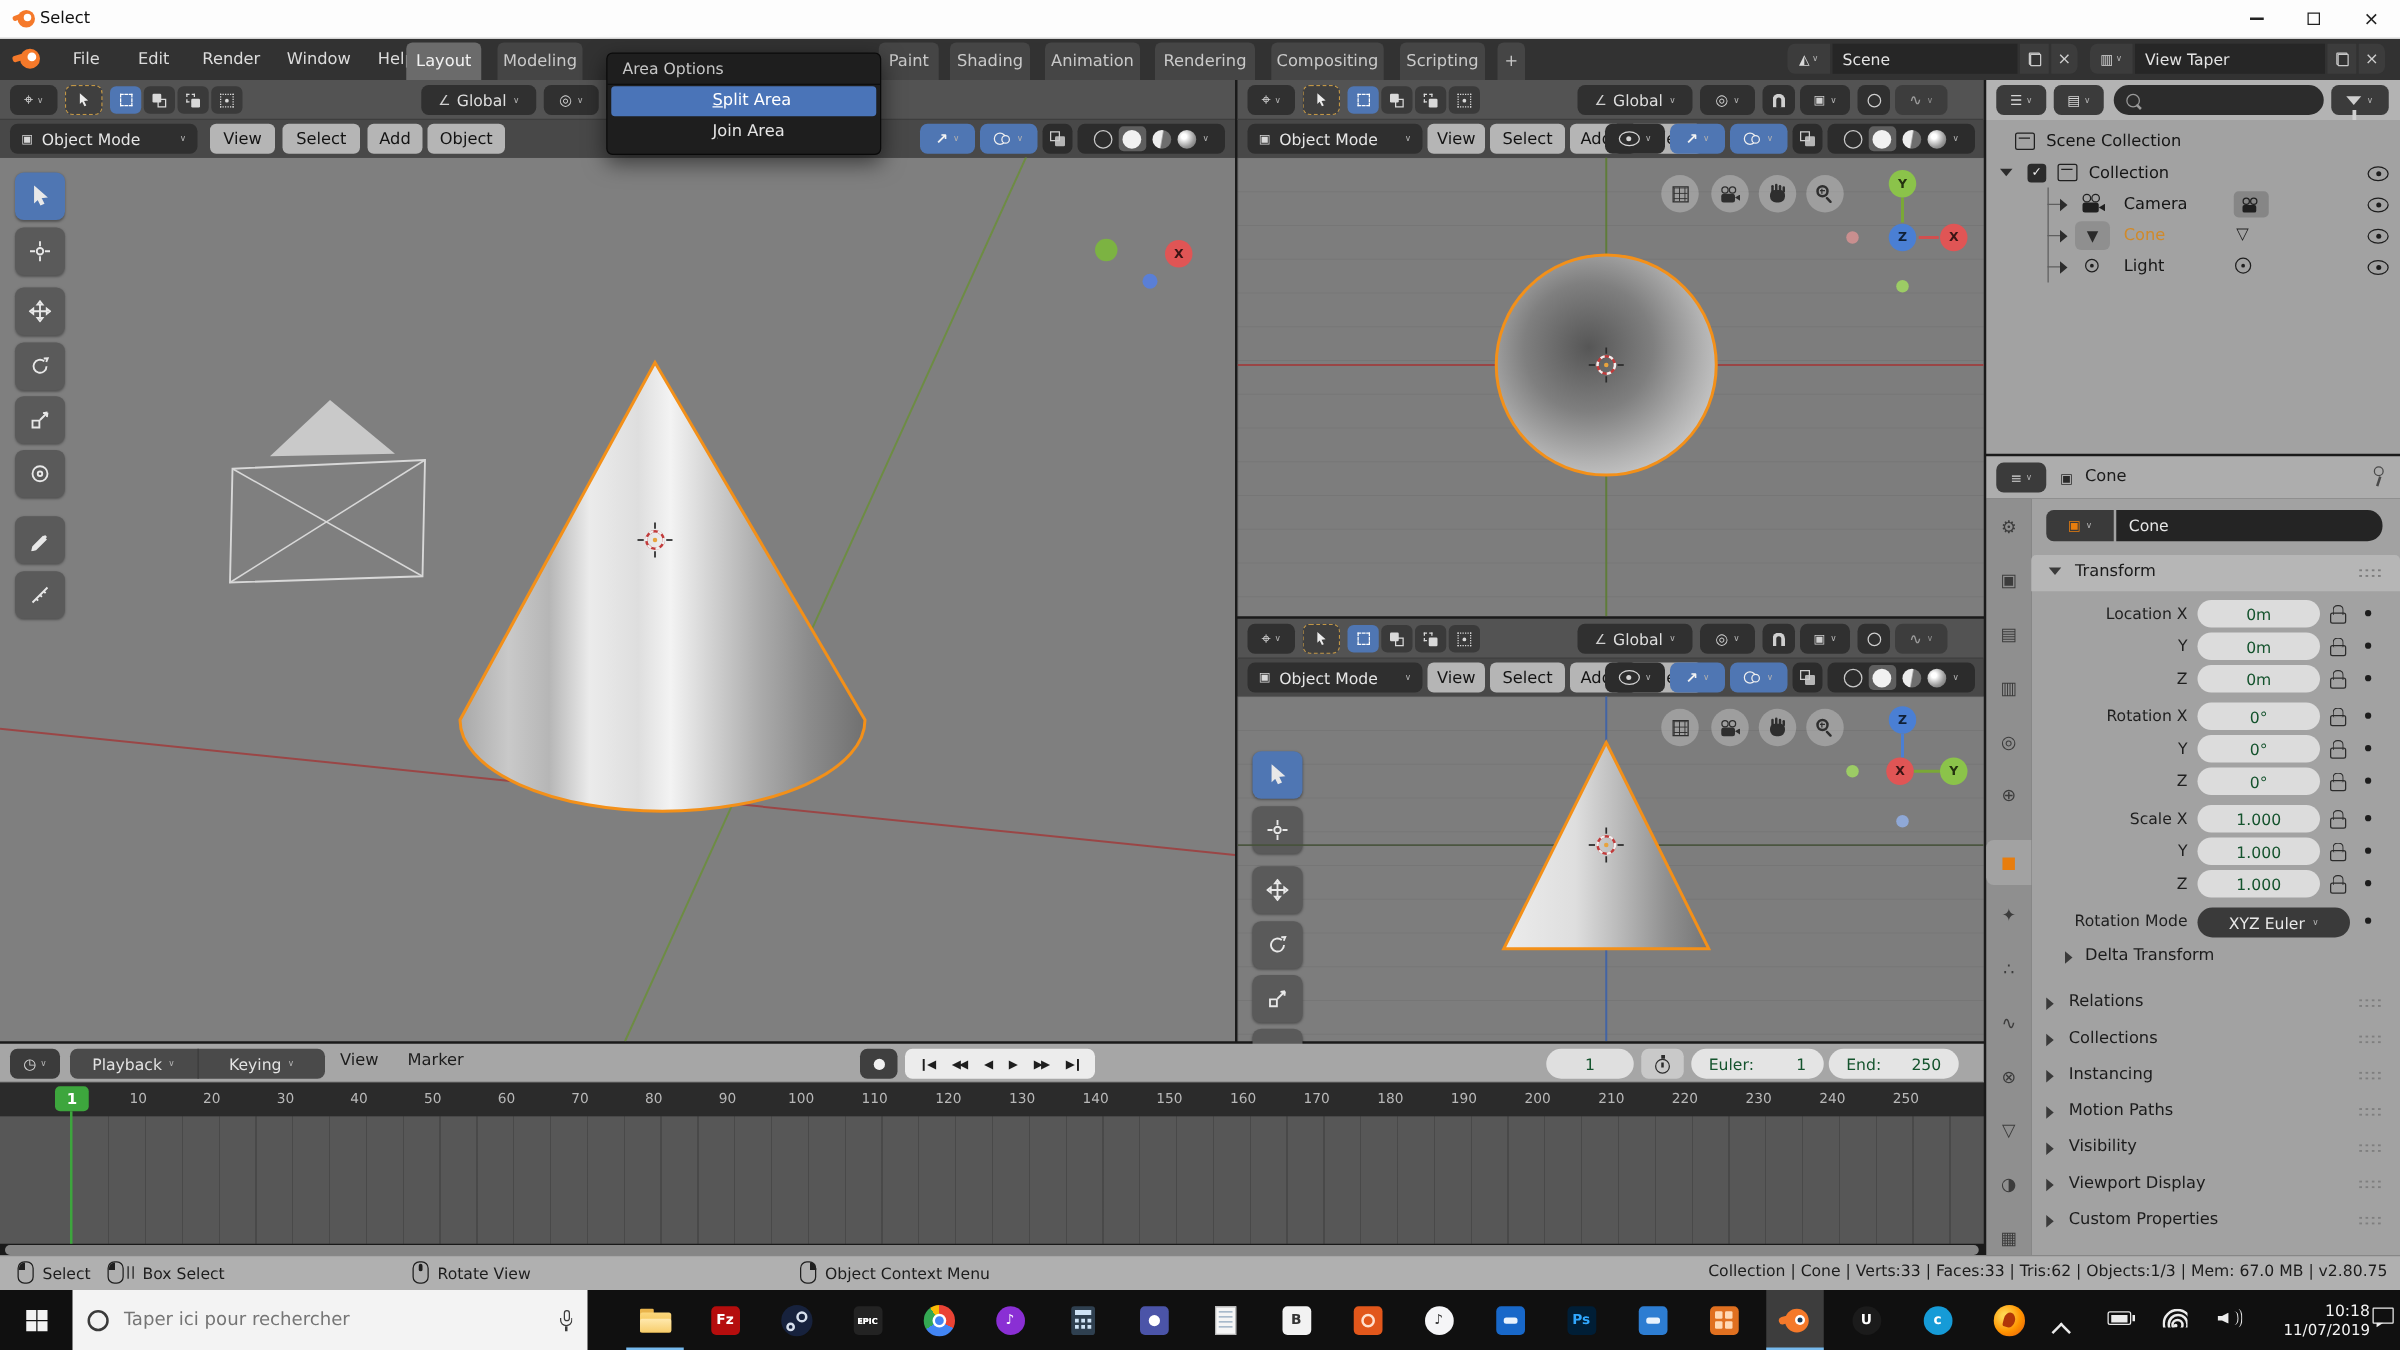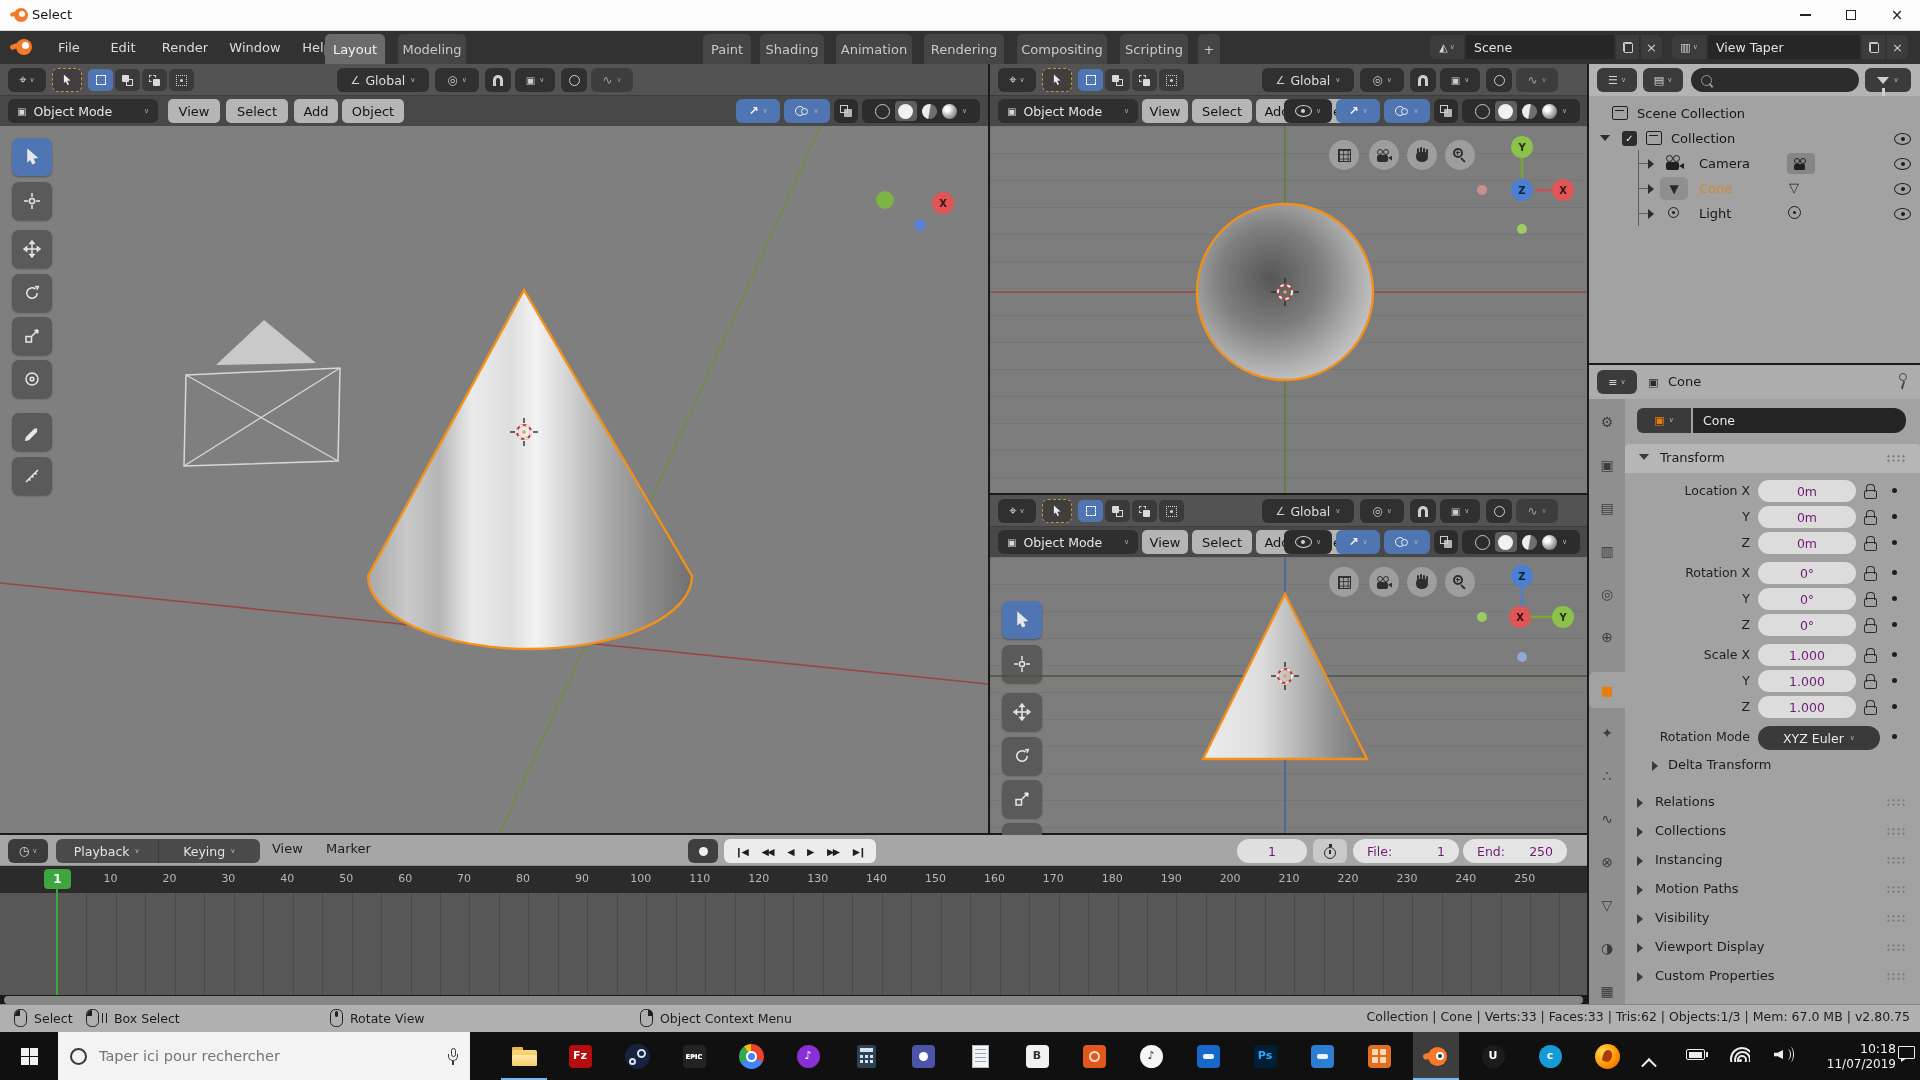--- a/index.html
+++ b/index.html
@@ -1,21 +1,21 @@
 <!DOCTYPE html>
 <html><head>
 <meta charset="utf-8">
 <style>
   html,body{margin:0;padding:0;background:#000}
   #stage{position:relative;width:1920px;height:1080px;background:#1a1a1a;overflow:hidden;
          font-family:"DejaVu Sans","Liberation Sans",sans-serif;font-size:12px;color:#ddd;
          -webkit-font-smoothing:antialiased}
   .abs{position:absolute}
   .lbtn{position:absolute;background:#b5b5b5;border-radius:5px;color:#141414;display:flex;align-items:center;justify-content:center;font-size:13px}
-  .pill{position:absolute;background:#dcdcdc;border-radius:12px;color:#701a75;display:flex;align-items:center;justify-content:center;font-size:12.5px;box-sizing:border-box}
+  .pill{position:absolute;background:#dcdcdc;border-radius:12px;color:#14532d;display:flex;align-items:center;justify-content:center;font-size:12.5px;box-sizing:border-box}
   .caret{font-size:7px;color:#b0b0b0;line-height:1}
   .vplabel{position:absolute;color:#e5e5e5;font-size:13px;text-shadow:0 1px 2px rgba(0,0,0,.45)}
   .vpsub{position:absolute;color:#c8c8c8;font-size:12.5px;text-shadow:0 1px 2px rgba(0,0,0,.45)}
   .tbtn{position:absolute;width:40px;height:38px;background:#5a5a5a;border-radius:7px;box-shadow:0 1px 2px rgba(0,0,0,.35);display:flex;align-items:center;justify-content:center}
   .tbtn.active{background:#4f76b3}
   .navbtn{position:absolute;width:30px;height:30px;border-radius:50%;background:rgba(235,235,235,.30);display:flex;align-items:center;justify-content:center}
   .eye{width:15px;height:10px;border:1.6px solid #1d1d1d;border-radius:50%;position:relative;display:inline-block}
   .eye::after{content:"";position:absolute;left:50%;top:50%;width:4px;height:4px;margin:-2px 0 0 -2px;border-radius:50%;background:#1d1d1d}
   .eye.light{border-color:#d5d5d5}.eye.light::after{background:#d5d5d5}
   .dragdots{position:absolute;width:20px;height:9px;background-image:radial-gradient(#7f7f7f 1.1px,transparent 1.2px);background-size:5px 4.5px}
@@ -55,20 +55,27 @@
   
   <span class="abs" style="left:32px;top:7px;color:#111;font-size:13px;z-index:5">Select</span>
 
   <span class="vplabel" style="left:93px;top:134px">User Orthographic</span>
   <span class="vpsub" style="left:93px;top:158px">(1) Collection | Cone</span>
   <span class="vplabel" style="left:1078px;top:134px">Top Orthographic</span>
   <span class="vpsub" style="left:1078px;top:158px">(1) Collection | Cone</span>
   <span class="vplabel" style="left:1078px;top:567px">Right Orthographic</span>
   <span class="vpsub" style="left:1078px;top:591px">(1) Collection | Cone</span>
 
+  <div class="ctxmenu" style="z-index: 70;">
+    <div class="ctxtitle">Area Options</div>
+    <div id="ctx-items">
+        <div class="ctxitem hl"><span class="ul">S</span>plit Area</div>
+        <div class="ctxitem"><span class="ul">J</span>oin Area</div>
+      </div>
+  </div>
 
 
 <div class="abs" style="left: 0px; top: 0px; width: 1920px; height: 30px; background: rgb(253, 253, 253); border-bottom: 1px solid rgb(216, 216, 216); z-index: 4;"></div><div class="abs" style="left: 10px; top: 7px; width: 18px; height: 16px; z-index: 5;">
       <div class="abs" style="left: 4px; top: 1px; width: 14px; height: 14px; border-radius: 50%; background: rgb(245, 121, 42); position: absolute;"></div>
       <div class="abs" style="left: 9px; top: 4px; width: 6px; height: 6px; border-radius: 50%; background: rgb(255, 255, 255); position: absolute;"></div>
       <div class="abs" style="left: 0px; top: 5px; width: 8px; height: 4px; background: rgb(245, 121, 42); border-radius: 2px; transform: rotate(-20deg); position: absolute;"></div>
     </div><div class="abs" style="left: 1782px; top: 0px; width: 46px; height: 30px; display: flex; align-items: center; justify-content: center; z-index: 5;">
       <div class="abs" style="position: static; width: 11px; height: 1.6px; background: rgb(34, 34, 34);"></div>
     </div><div class="abs" style="left: 1828px; top: 0px; width: 46px; height: 30px; display: flex; align-items: center; justify-content: center; z-index: 5;">
       <div class="abs" style="position: static; width: 10px; height: 10px; border: 1.4px solid rgb(34, 34, 34); box-sizing: border-box;"></div>
@@ -675,21 +682,21 @@
       <span style="color: rgb(30, 30, 30); font-size: 9.5px; letter-spacing: -1.5px;">▶</span>
       <span style="color: rgb(30, 30, 30); font-size: 9.5px; letter-spacing: -1.5px;">▶▶</span>
       <span style="color: rgb(30, 30, 30); font-size: 9.5px; letter-spacing: -1.5px;">▶❙</span>
     </div><div class="pill" style="left: 1237px; top: 839px; width: 70px; height: 24px; background: rgb(223, 223, 223);">1</div><div class="abs" style="left: 1313px; top: 839px; width: 34px; height: 24px; background: rgb(201, 201, 201); border-radius: 6px; display: flex; align-items: center; justify-content: center;">
       <div class="abs" style="width: 14px; height: 15px; position: relative;">
         <div class="abs" style="left: 1px; top: 3px; width: 12px; height: 12px; border: 1.7px solid rgb(44, 44, 44); border-radius: 50%; box-sizing: border-box;"></div>
         <div class="abs" style="left: 5.5px; top: 0px; width: 3px; height: 3px; background: rgb(44, 44, 44);"></div>
         <div class="abs" style="left: 6.3px; top: 6px; width: 1.6px; height: 4.5px; background: rgb(44, 44, 44);"></div>
       </div>
     </div><div class="pill" style="left: 1353px; top: 839px; width: 106px; height: 24px; justify-content: space-between; padding: 0px 14px; background: rgb(228, 228, 228);">
-      <span>File:</span>
+      <span>Euler:</span>
       <span>1</span>
     </div><div class="pill" style="left: 1463px; top: 839px; width: 104px; height: 24px; justify-content: space-between; padding: 0px 14px; background: rgb(228, 228, 228);">
       <span>End:</span>
       <span>250</span>
     </div><div class="abs" style="left: 0px; top: 866px; width: 1587px; height: 27px; background: rgb(43, 43, 43);"></div><div class="abs" style="left: 90.5334px; top: 872px; width: 40px; height: 14px; text-align: center; color: rgb(184, 184, 184); font-size: 11px;">10</div><div class="abs" style="left: 149.459px; top: 872px; width: 40px; height: 14px; text-align: center; color: rgb(184, 184, 184); font-size: 11px;">20</div><div class="abs" style="left: 208.385px; top: 872px; width: 40px; height: 14px; text-align: center; color: rgb(184, 184, 184); font-size: 11px;">30</div><div class="abs" style="left: 267.311px; top: 872px; width: 40px; height: 14px; text-align: center; color: rgb(184, 184, 184); font-size: 11px;">40</div><div class="abs" style="left: 326.237px; top: 872px; width: 40px; height: 14px; text-align: center; color: rgb(184, 184, 184); font-size: 11px;">50</div><div class="abs" style="left: 385.163px; top: 872px; width: 40px; height: 14px; text-align: center; color: rgb(184, 184, 184); font-size: 11px;">60</div><div class="abs" style="left: 444.089px; top: 872px; width: 40px; height: 14px; text-align: center; color: rgb(184, 184, 184); font-size: 11px;">70</div><div class="abs" style="left: 503.015px; top: 872px; width: 40px; height: 14px; text-align: center; color: rgb(184, 184, 184); font-size: 11px;">80</div><div class="abs" style="left: 561.941px; top: 872px; width: 40px; height: 14px; text-align: center; color: rgb(184, 184, 184); font-size: 11px;">90</div><div class="abs" style="left: 620.867px; top: 872px; width: 40px; height: 14px; text-align: center; color: rgb(184, 184, 184); font-size: 11px;">100</div><div class="abs" style="left: 679.793px; top: 872px; width: 40px; height: 14px; text-align: center; color: rgb(184, 184, 184); font-size: 11px;">110</div><div class="abs" style="left: 738.719px; top: 872px; width: 40px; height: 14px; text-align: center; color: rgb(184, 184, 184); font-size: 11px;">120</div><div class="abs" style="left: 797.645px; top: 872px; width: 40px; height: 14px; text-align: center; color: rgb(184, 184, 184); font-size: 11px;">130</div><div class="abs" style="left: 856.571px; top: 872px; width: 40px; height: 14px; text-align: center; color: rgb(184, 184, 184); font-size: 11px;">140</div><div class="abs" style="left: 915.497px; top: 872px; width: 40px; height: 14px; text-align: center; color: rgb(184, 184, 184); font-size: 11px;">150</div><div class="abs" style="left: 974.423px; top: 872px; width: 40px; height: 14px; text-align: center; color: rgb(184, 184, 184); font-size: 11px;">160</div><div class="abs" style="left: 1033.35px; top: 872px; width: 40px; height: 14px; text-align: center; color: rgb(184, 184, 184); font-size: 11px;">170</div><div class="abs" style="left: 1092.28px; top: 872px; width: 40px; height: 14px; text-align: center; color: rgb(184, 184, 184); font-size: 11px;">180</div><div class="abs" style="left: 1151.2px; top: 872px; width: 40px; height: 14px; text-align: center; color: rgb(184, 184, 184); font-size: 11px;">190</div><div class="abs" style="left: 1210.13px; top: 872px; width: 40px; height: 14px; text-align: center; color: rgb(184, 184, 184); font-size: 11px;">200</div><div class="abs" style="left: 1269.05px; top: 872px; width: 40px; height: 14px; text-align: center; color: rgb(184, 184, 184); font-size: 11px;">210</div><div class="abs" style="left: 1327.98px; top: 872px; width: 40px; height: 14px; text-align: center; color: rgb(184, 184, 184); font-size: 11px;">220</div><div class="abs" style="left: 1386.91px; top: 872px; width: 40px; height: 14px; text-align: center; color: rgb(184, 184, 184); font-size: 11px;">230</div><div class="abs" style="left: 1445.83px; top: 872px; width: 40px; height: 14px; text-align: center; color: rgb(184, 184, 184); font-size: 11px;">240</div><div class="abs" style="left: 1504.76px; top: 872px; width: 40px; height: 14px; text-align: center; color: rgb(184, 184, 184); font-size: 11px;">250</div><div class="abs" style="left: 44px; top: 869px; width: 27px; height: 20px; background: rgb(61, 166, 61); border-radius: 4px; display: flex; align-items: center; justify-content: center; color: rgb(255, 255, 255); font-size: 12px; font-weight: bold;">1</div><div class="abs" style="left: 0px; top: 893px; width: 1587px; height: 102px; background: rgb(87, 87, 87);"></div><div class="abs" style="left: 57px; top: 893px; width: 1530px; height: 102px; background-image: repeating-linear-gradient(90deg, rgba(0, 0, 0, 0.16) 0px, rgba(0, 0, 0, 0.16) 1px, transparent 1px, transparent 29.46px);"></div><div class="abs" style="left: 56px; top: 889px; width: 2px; height: 106px; background: rgb(61, 166, 61);"></div><div class="abs" style="left: 4px; top: 996px; width: 1579px; height: 8px; background: rgb(134, 134, 134); border-radius: 4px;"></div><div class="abs" style="left: 0px; top: 1004px; width: 1920px; height: 28px; background: rgb(176, 176, 176); border-top: 1px solid rgb(135, 135, 135); box-sizing: border-box;"></div><div class="abs" style="left: 14px; top: 1009px; width: 75px; height: 18px; display: flex; align-items: center; gap: 7px;">
       <span class="mouse l"></span>
       <span style="color: rgb(29, 29, 29); font-size: 12.5px;">Select</span>
     </div><div class="abs" style="left: 86px; top: 1009px; width: 105px; height: 18px; display: flex; align-items: center; gap: 7px;">
       <span class="mouse l"></span>
       <span style="width: 3px; height: 10px; border-left: 1.5px solid rgb(31, 31, 31); border-right: 1.5px solid rgb(31, 31, 31); margin-left: -4px;"></span>

